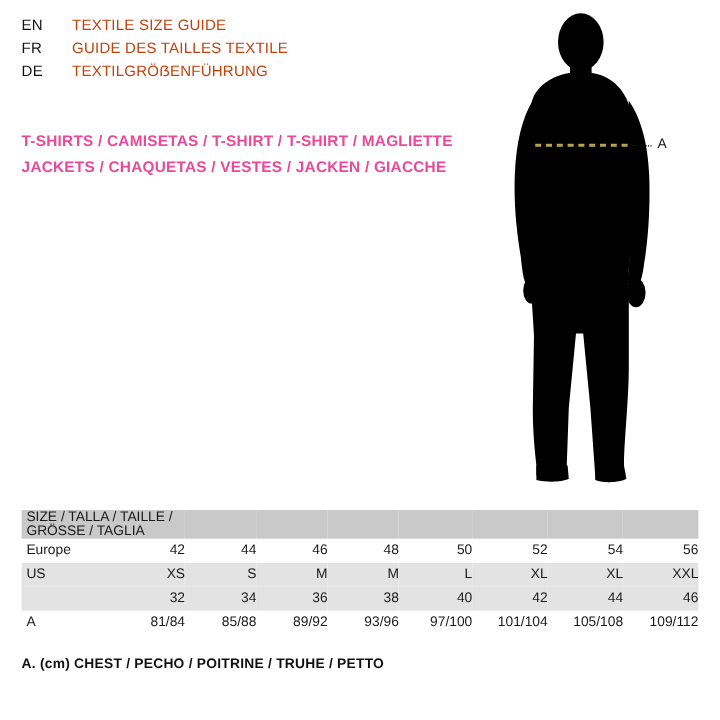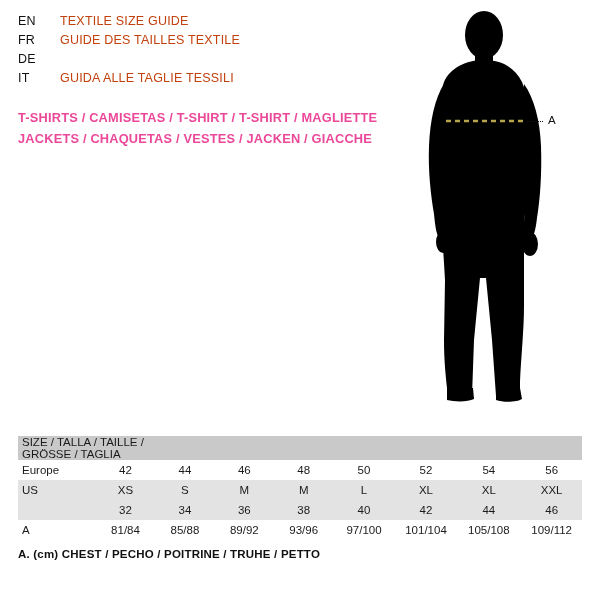--- a/index.html
+++ b/index.html
@@ -90,21 +90,21 @@
     left: 18px;
     top: 418px;
     font-size: 12.5px;
     font-weight: bold;
     letter-spacing: 0.2px;
     color: #111;
   }
   table.size-table {
     position: absolute;
     left: 18px;
-    top: 436px;
+    top: 425px;
     width: 564px;
     border-collapse: collapse;
     font-size: 11.5px;
   }
   table.size-table td {
     padding: 0;
     height: 20px;
     vertical-align: middle;
     color: #1a1a1a;
   }
@@ -118,21 +118,21 @@
   }
   .row-plain td {
     background: #ffffff;
   }
   .cell-label {
     width: 86px;
     padding-left: 4px !important;
   }
   .cell-val {
     width: 68px;
-    text-align: center;
+    text-align: right;
     padding-left: 2px !important;
   }
   .footnote {
     position: absolute;
     left: 18px;
     top: 548px;
     font-size: 11.5px;
     font-weight: bold;
     letter-spacing: 0.2px;
     color: #111;
@@ -147,24 +147,21 @@
     <div class="lang-row">
       <span class="lang-code">EN</span>
       <span class="lang-text">TEXTILE SIZE GUIDE</span>
     </div>
     <div class="lang-row">
       <span class="lang-code">FR</span>
       <span class="lang-text">GUIDE DES TAILLES TEXTILE</span>
     </div>
     <div class="lang-row">
       <span class="lang-code">DE</span>
-    </div>
-    <div class="lang-row">
-      <span class="lang-code">IT</span>
-      <span class="lang-text">GUIDA ALLE TAGLIE TESSILI</span>
+      <span class="lang-text">TEXTILGRÖẞENFÜHRUNG</span>
     </div>
   </div>
 
   <div class="cats">
     <div class="cat-row">T-SHIRTS / CAMISETAS / T-SHIRT / T-SHIRT / MAGLIETTE</div>
     <div class="cat-row">JACKETS / CHAQUETAS / VESTES / JACKEN / GIACCHE</div>
   </div>
 
   <div class="figure-wrap">
     <svg width="200" height="400" viewBox="0 0 200 400">

